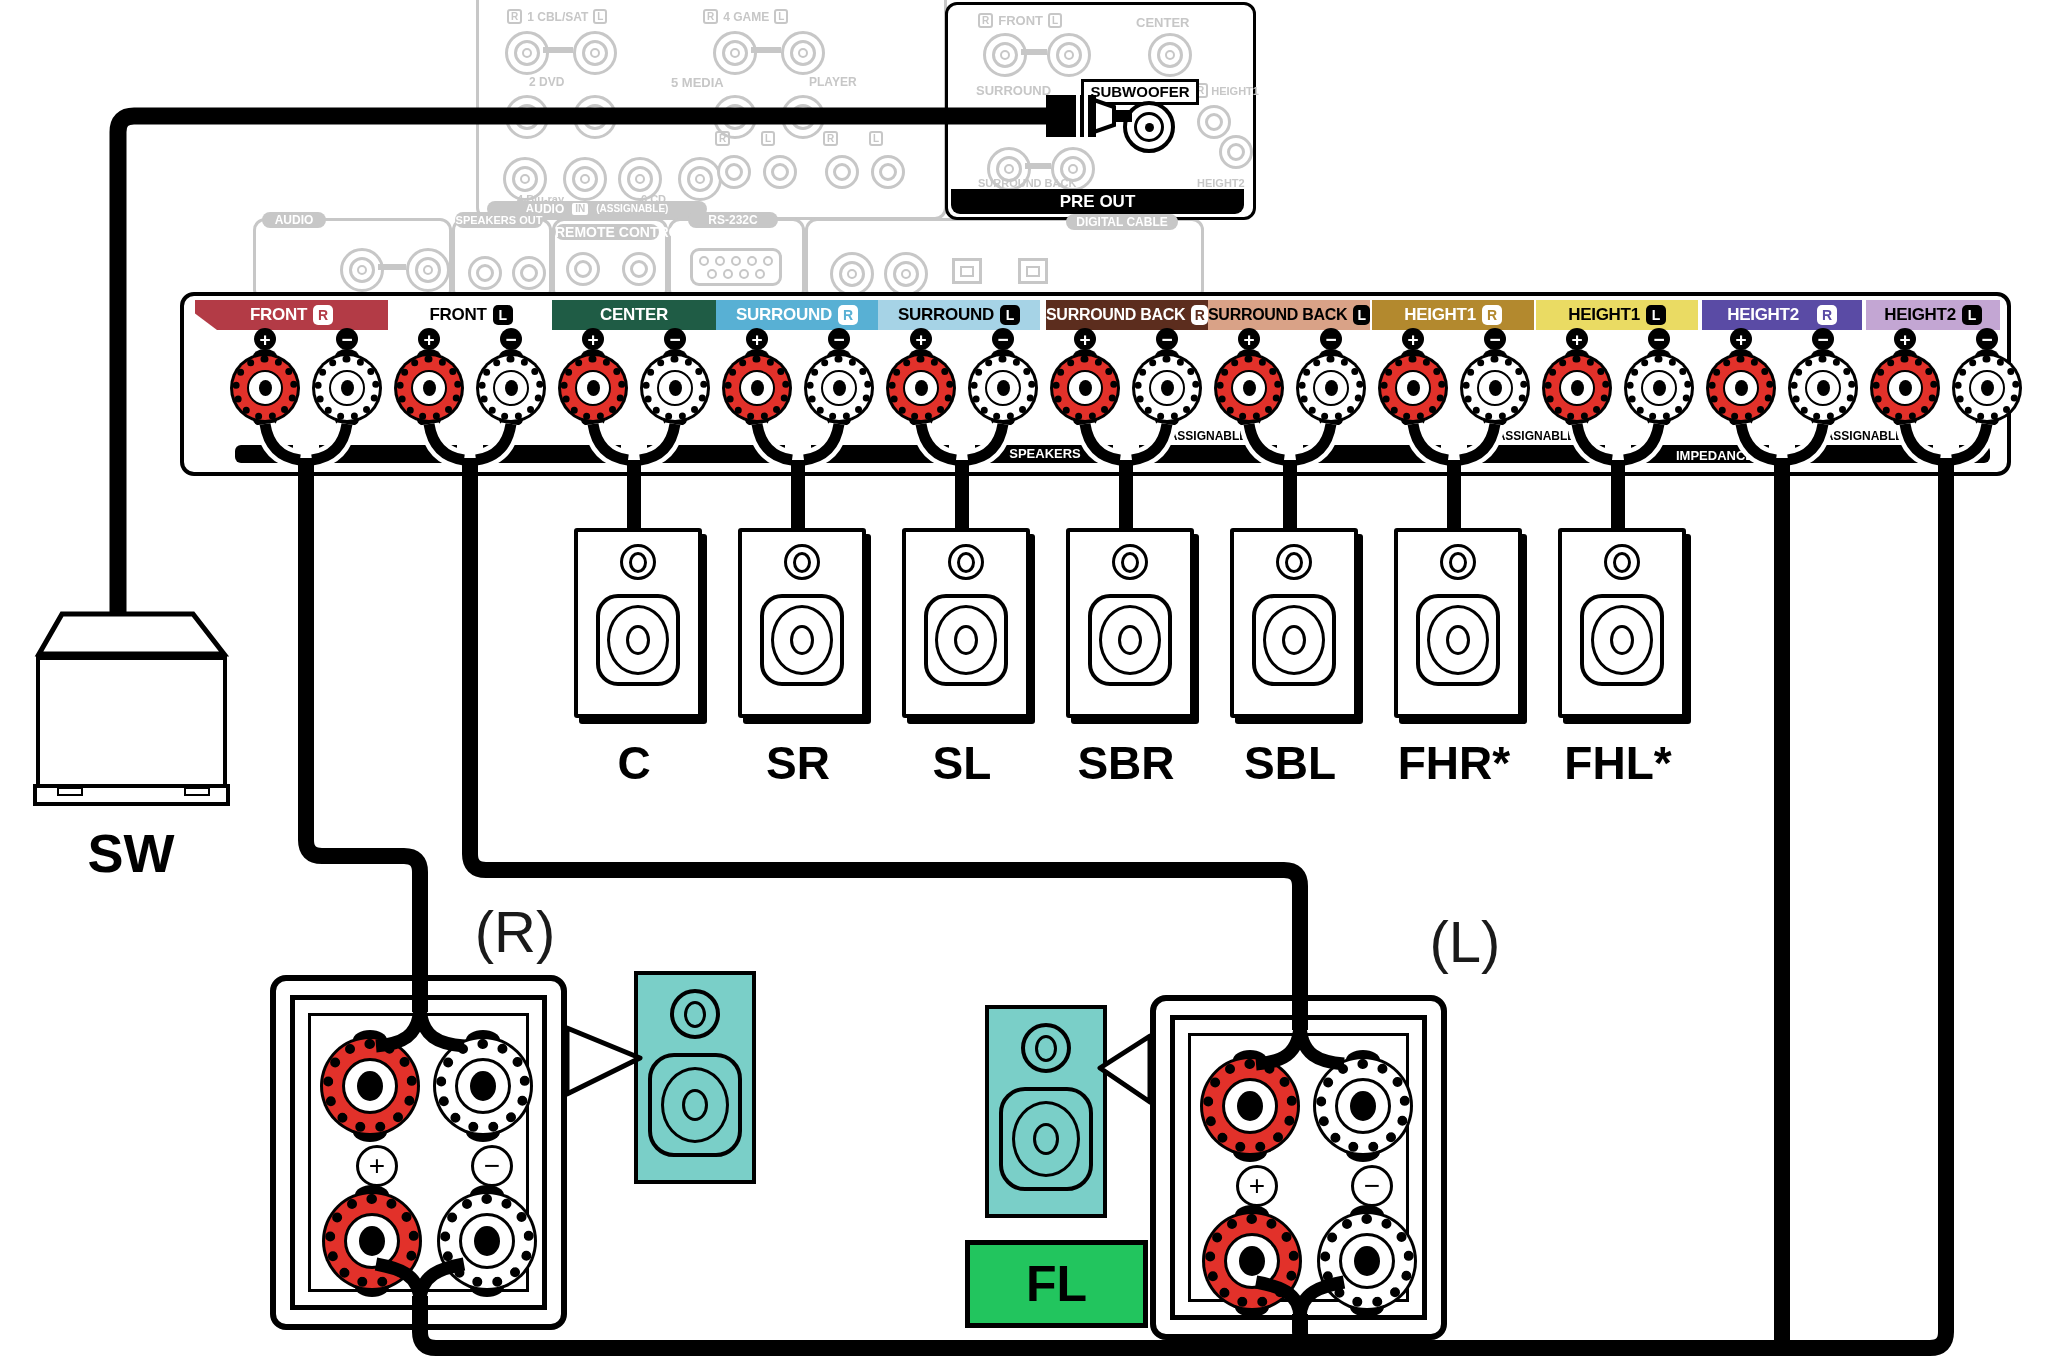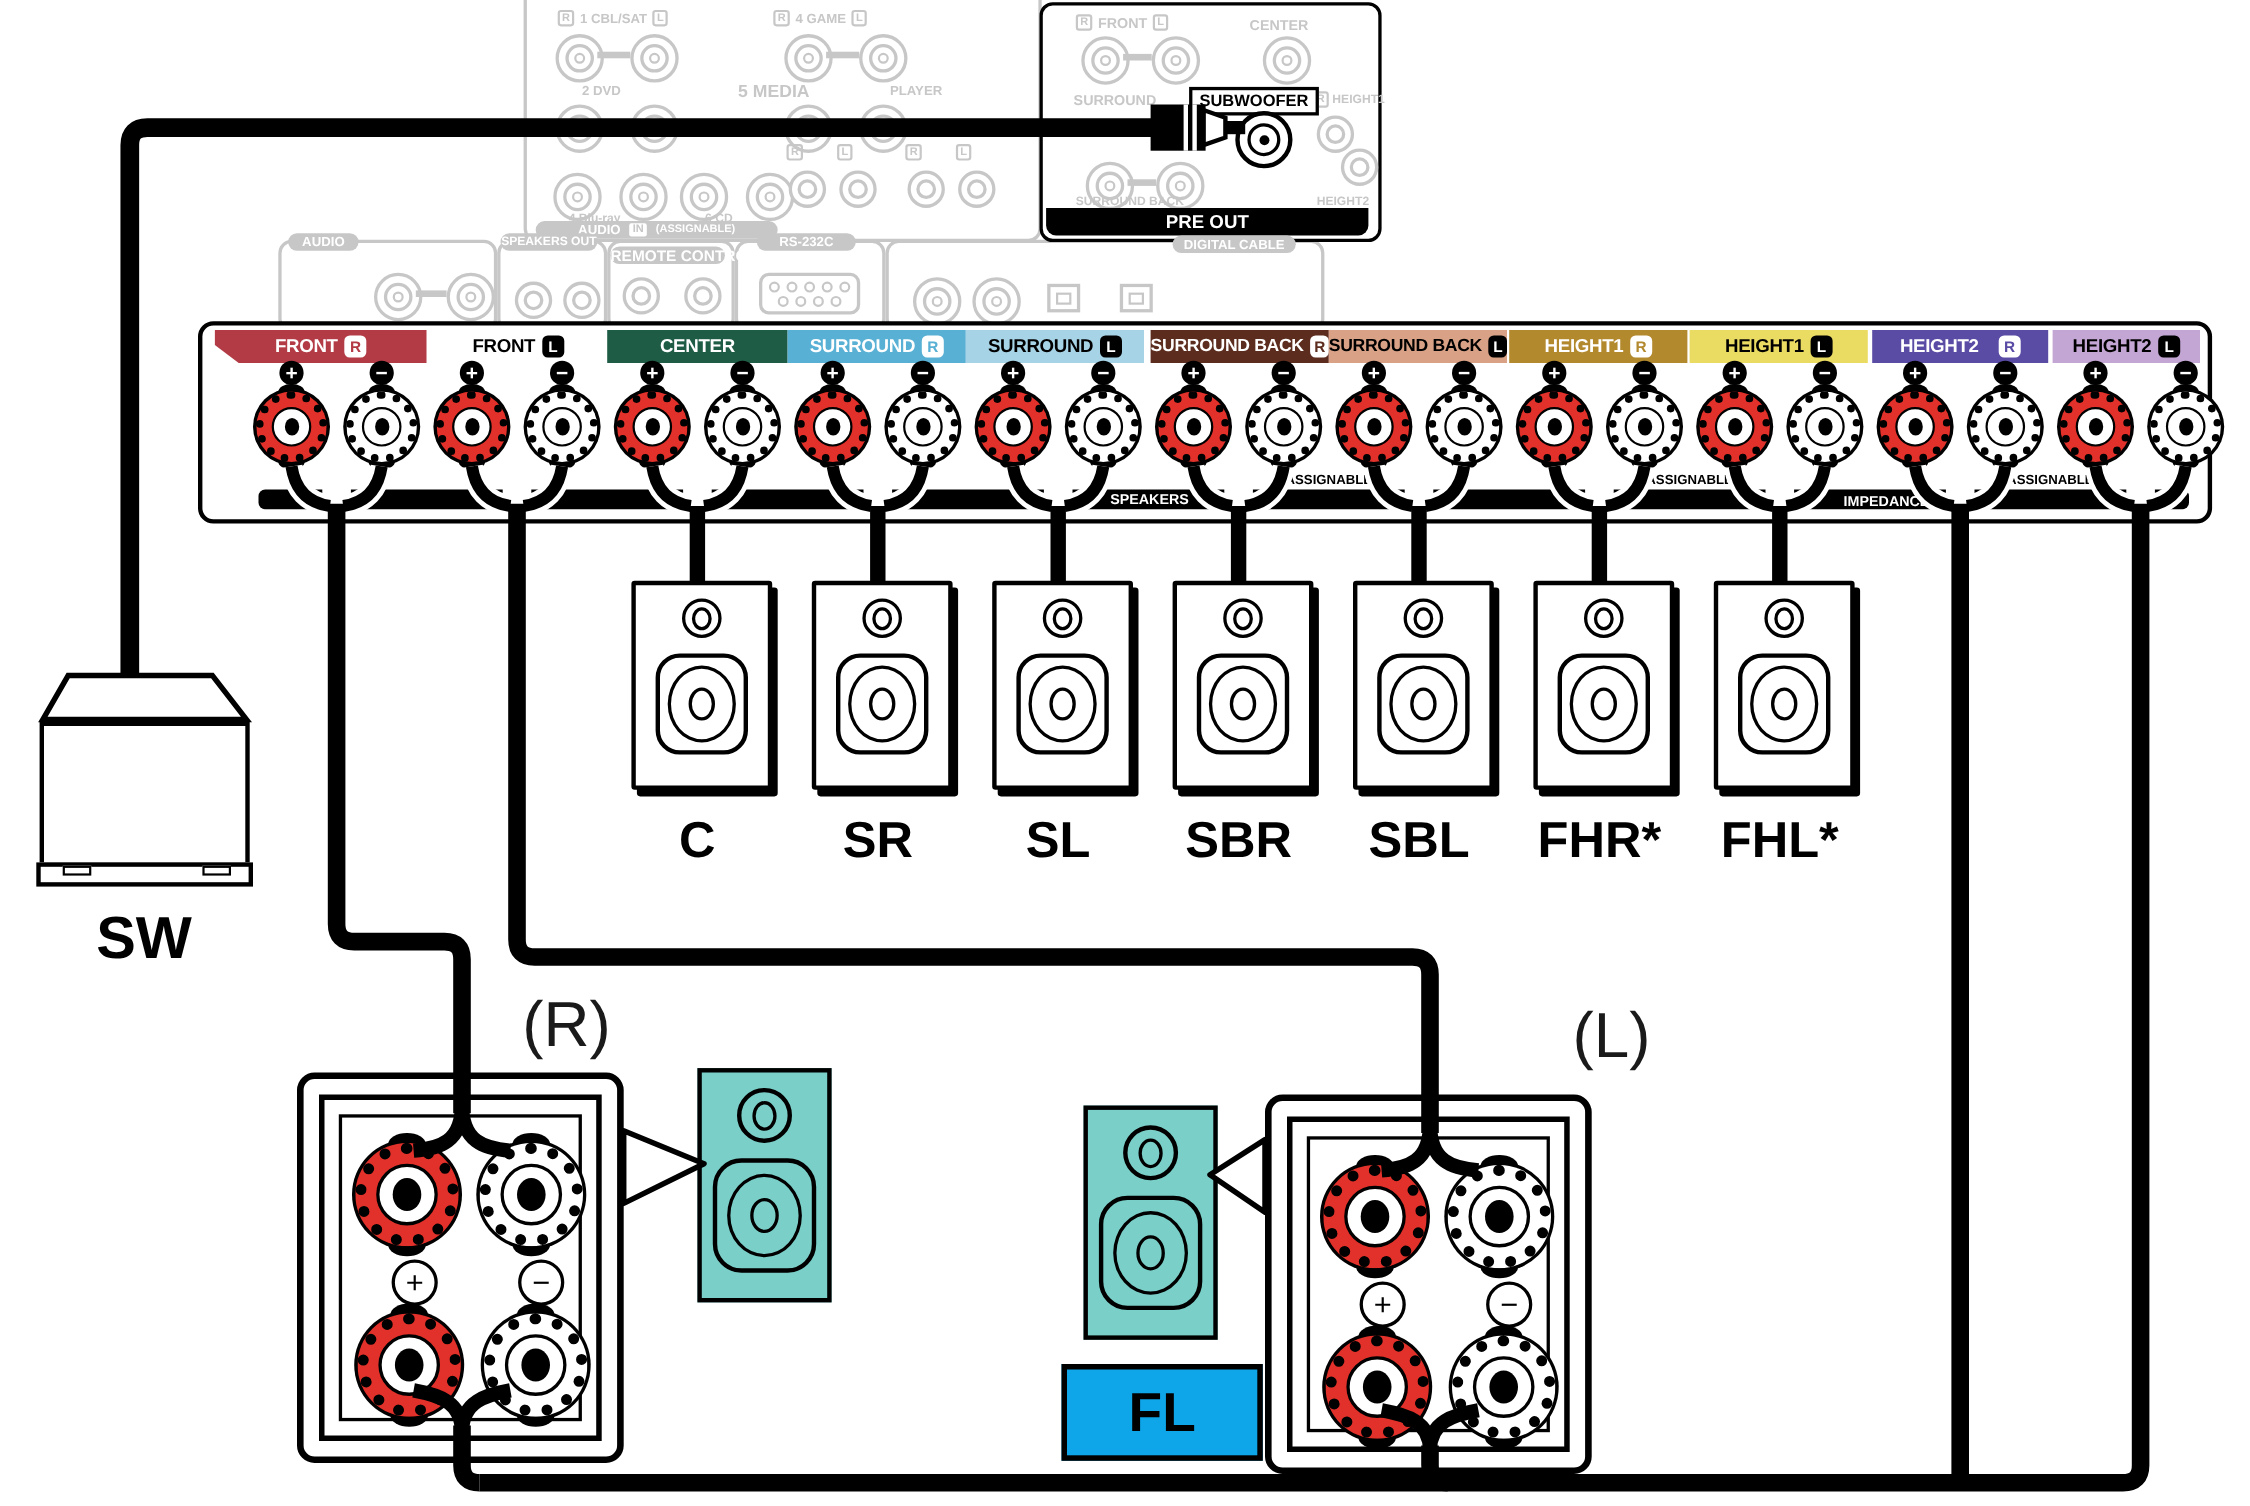--- a/index.html
+++ b/index.html
@@ -118,21 +118,21 @@
           <i></i>
         </i>
       </span>
     <span class="gjack abs" style="left:302px;top:42px">
         <i>
           <i></i>
         </i>
       </span>
     <span class="pbar abs" style="left:272px;top:58px;width:30px"></span>
     <span class="gt abs" style="left:50px;top:86px;font-size:12px">2 DVD</span>
-    <span class="gt abs" style="left:192px;top:86px;font-size:16px">5 MEDIA</span>
+    <span class="gt abs" style="left:192px;top:86px;font-size:13px">5 MEDIA</span>
     <span class="gt abs" style="left:330px;top:86px;font-size:12px">PLAYER</span>
     <span class="gjack abs" style="left:26px;top:106px">
         <i>
           <i></i>
         </i>
       </span>
     <span class="gjack abs" style="left:94px;top:106px">
         <i>
           <i></i>
         </i>
@@ -854,21 +854,21 @@
   <div class="ticon abs" style="left: 985px; top: 1005px; background-color: rgb(122, 207, 200);">
       <span class="tw">
         <i></i>
       </span>
       <span class="wf">
         <i>
           <i></i>
         </i>
       </span>
     </div>
-  <div class="fbox abs" style="left: 965px; top: 1240px; width: 183px; height: 88px; background-color: #0ea5e9;">
+  <div class="fbox abs" style="left: 965px; top: 1240px; width: 183px; height: 88px; background-color: #22c55e;">
       <span>FL</span>
     </div>
 
   <div class="plugbody abs" style="left:1046px;top:95px;width:50px;height:42px">
       <i style="left:30px"></i>
       <i style="left:38px"></i>
     </div>
 
   <svg id="cables" width="2045" height="1369" viewBox="0 0 2045 1369">
     <polygon points="62,614 193,614 224,654 39,654" fill="#fff" stroke="#000" stroke-width="5"></polygon>

